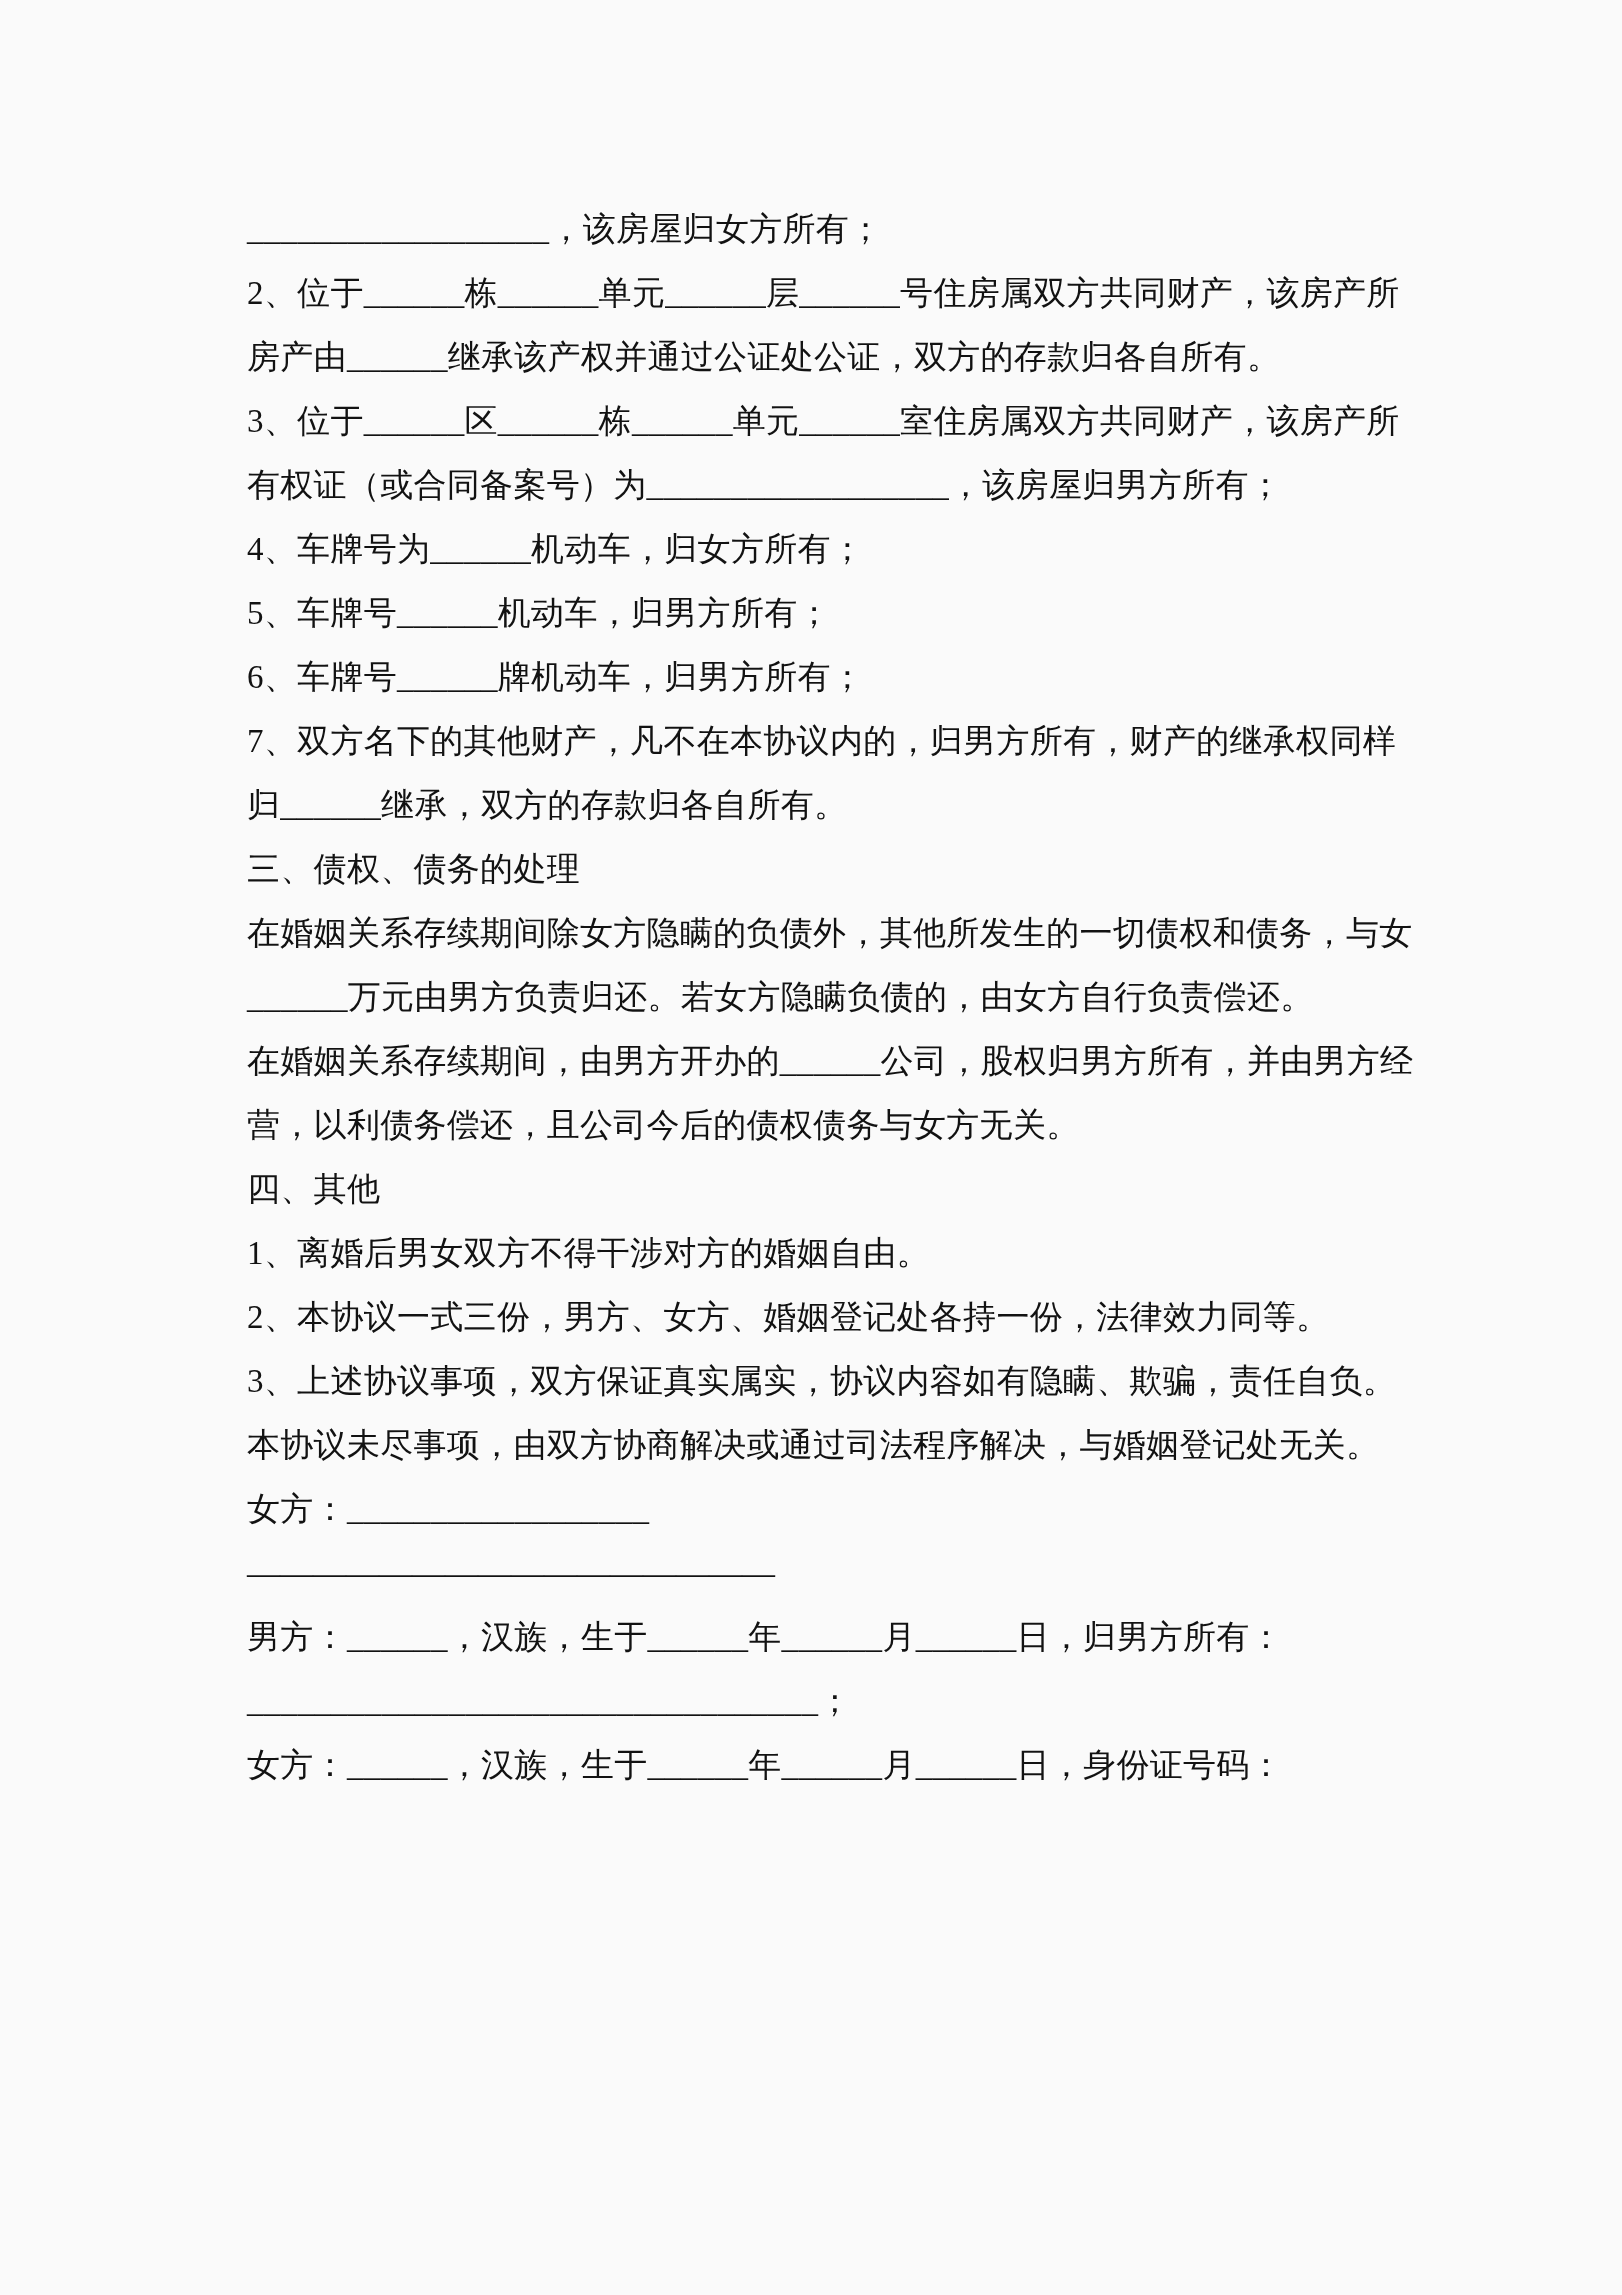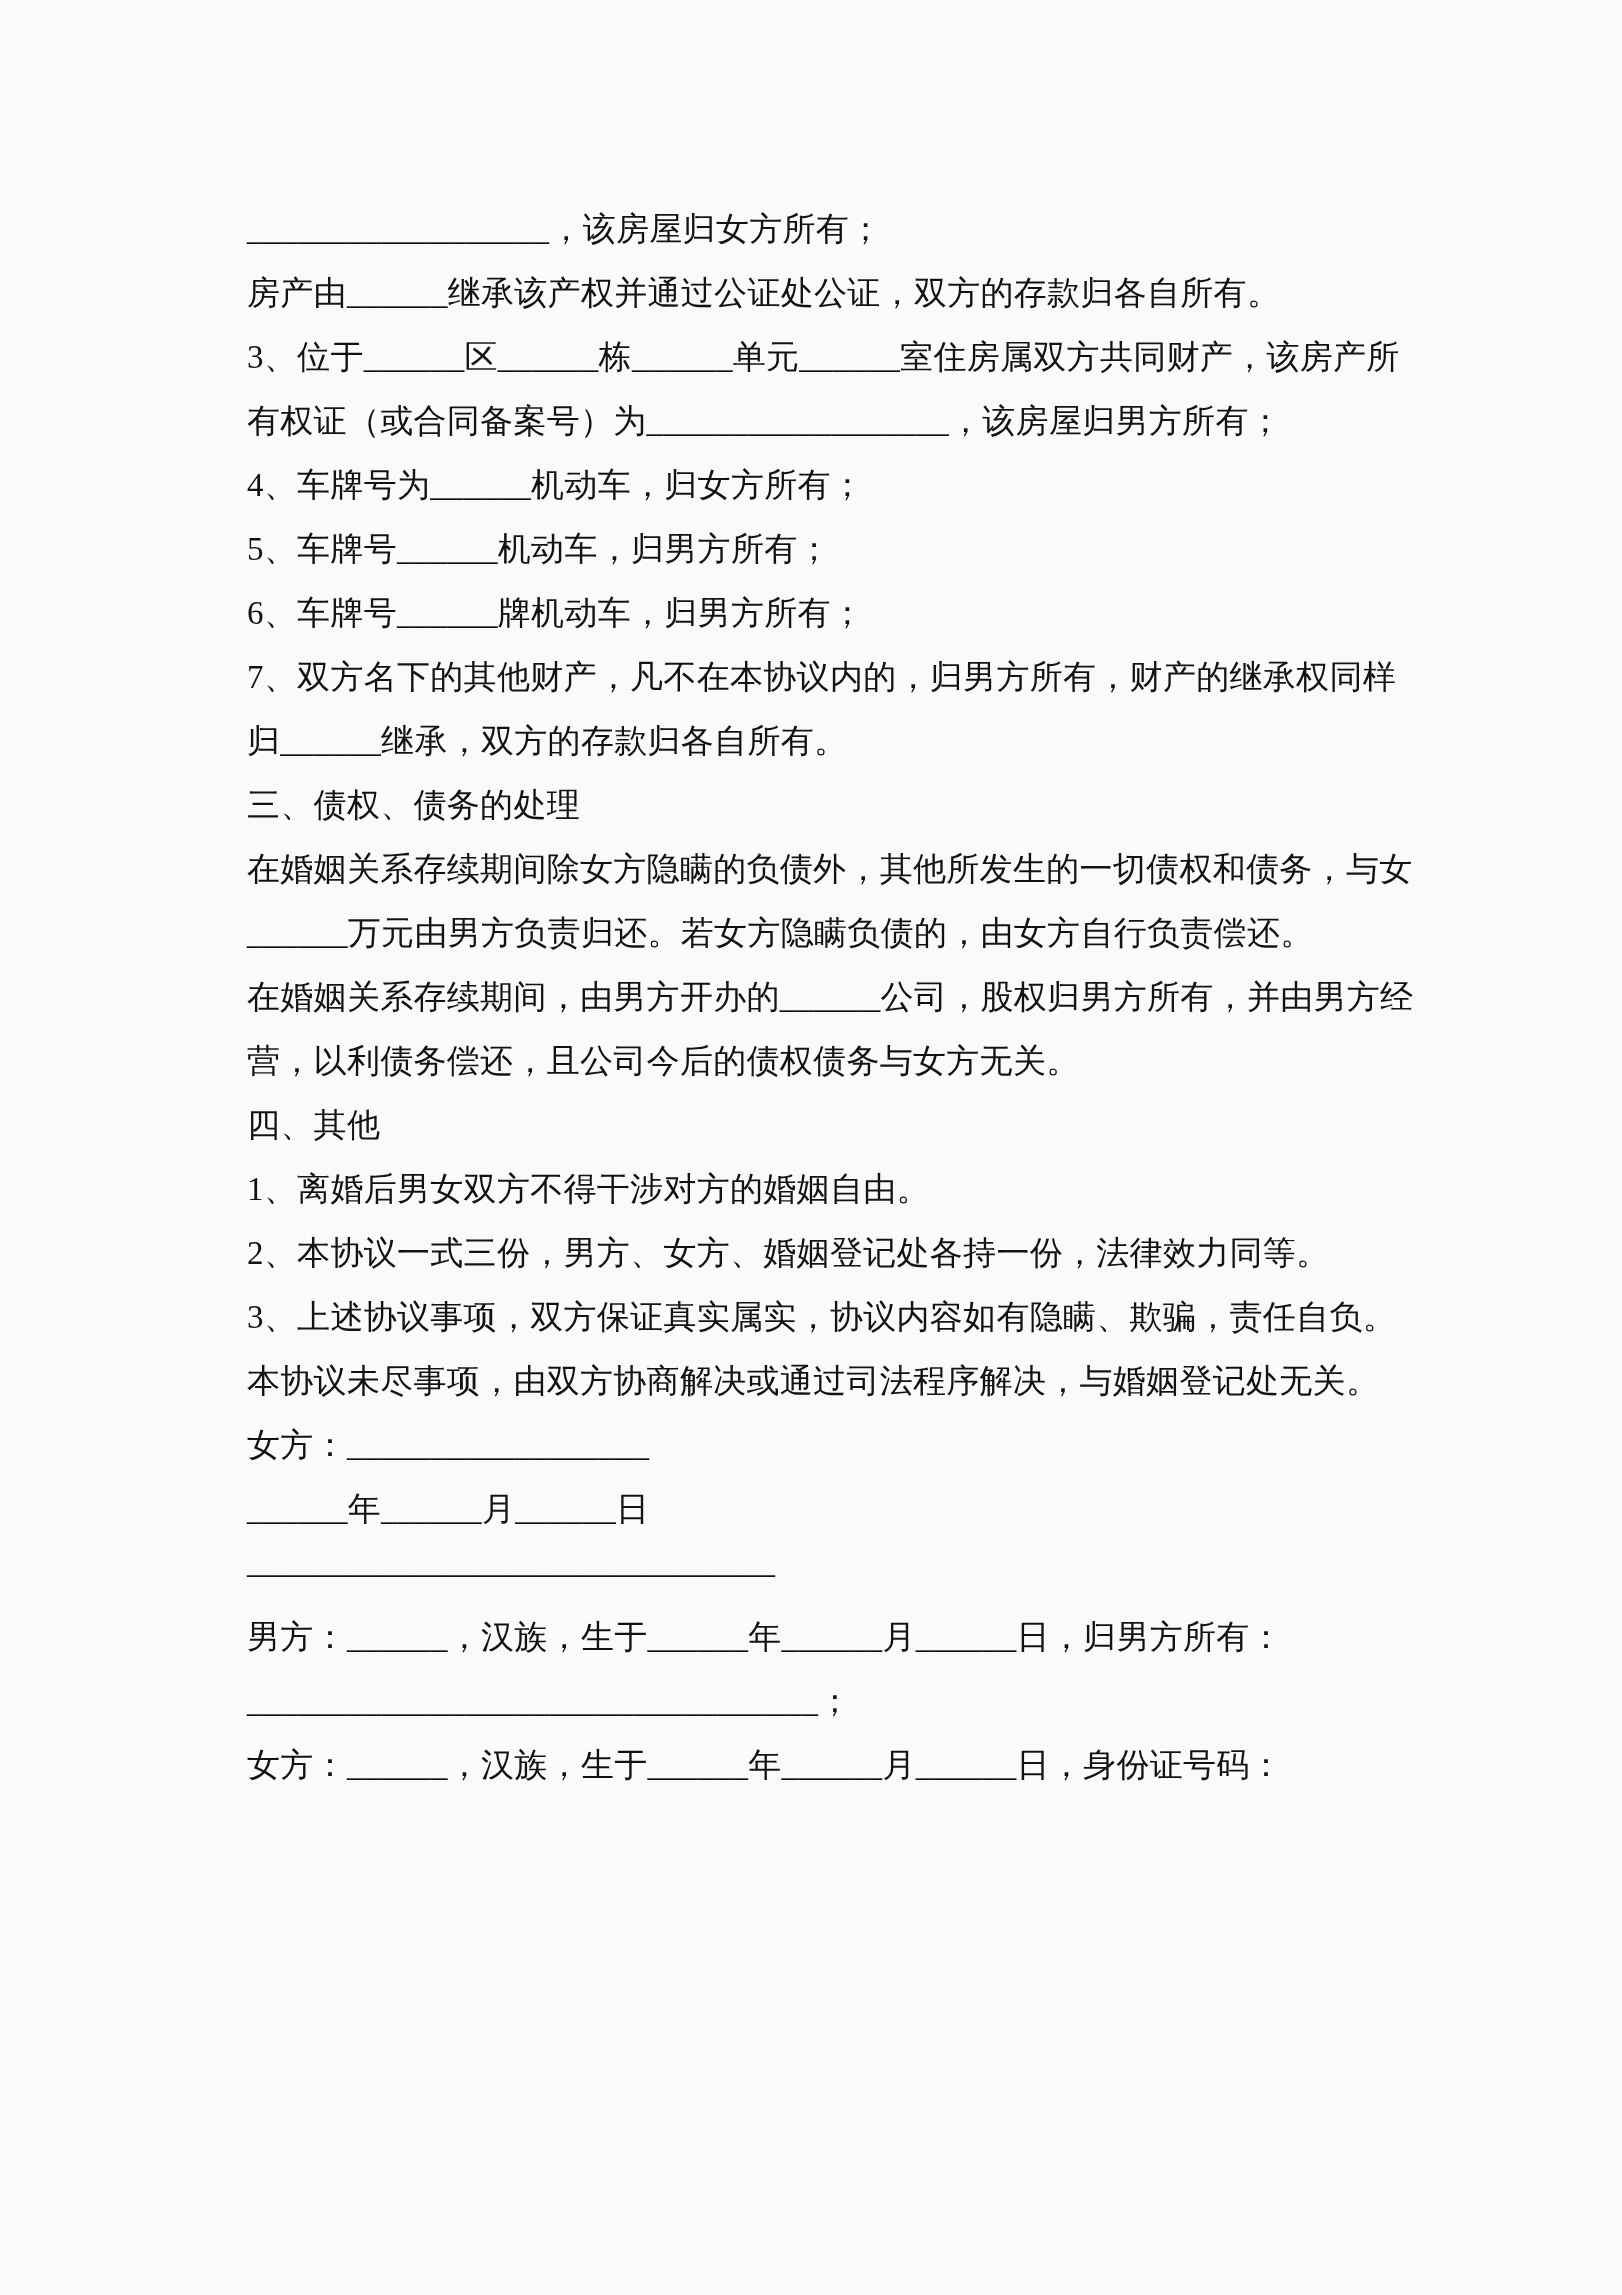--- a/index.html
+++ b/index.html
@@ -32,38 +32,38 @@
   }
   .separator {
     letter-spacing: 0;
   }
 </style>
 </head>
 <body>
 
 <div class="page">
   <p class="line">__________________，该房屋归女方所有；</p>
+  <p class="line">2、位于______栋______单元______层______号住房属双方共同财产，该房产所</p>
   <p class="line">房产由______继承该产权并通过公证处公证，双方的存款归各自所有。</p>
   <p class="line">3、位于______区______栋______单元______室住房属双方共同财产，该房产所</p>
   <p class="line">有权证（或合同备案号）为__________________，该房屋归男方所有；</p>
   <p class="line">4、车牌号为______机动车，归女方所有；</p>
   <p class="line">5、车牌号______机动车，归男方所有；</p>
   <p class="line">6、车牌号______牌机动车，归男方所有；</p>
   <p class="line">7、双方名下的其他财产，凡不在本协议内的，归男方所有，财产的继承权同样</p>
   <p class="line">归______继承，双方的存款归各自所有。</p>
   <p class="line">三、债权、债务的处理</p>
   <p class="line">在婚姻关系存续期间除女方隐瞒的负债外，其他所发生的一切债权和债务，与女</p>
   <p class="line">______万元由男方负责归还。若女方隐瞒负债的，由女方自行负责偿还。</p>
   <p class="line">在婚姻关系存续期间，由男方开办的______公司，股权归男方所有，并由男方经</p>
   <p class="line">营，以利债务偿还，且公司今后的债权债务与女方无关。</p>
   <p class="line">四、其他</p>
   <p class="line">1、离婚后男女双方不得干涉对方的婚姻自由。</p>
   <p class="line">2、本协议一式三份，男方、女方、婚姻登记处各持一份，法律效力同等。</p>
   <p class="line">3、上述协议事项，双方保证真实属实，协议内容如有隐瞒、欺骗，责任自负。</p>
   <p class="line">本协议未尽事项，由双方协商解决或通过司法程序解决，与婚姻登记处无关。</p>
   <p class="line">女方：__________________</p>
-  <p class="line">______年______月______日</p>
   <p class="line separator">————————————————</p>
   <p class="line">男方：______，汉族，生于______年______月______日，归男方所有：</p>
   <p class="line">__________________________________；</p>
   <p class="line">女方：______，汉族，生于______年______月______日，身份证号码：</p>
 </div>
 
 
 </body></html>

